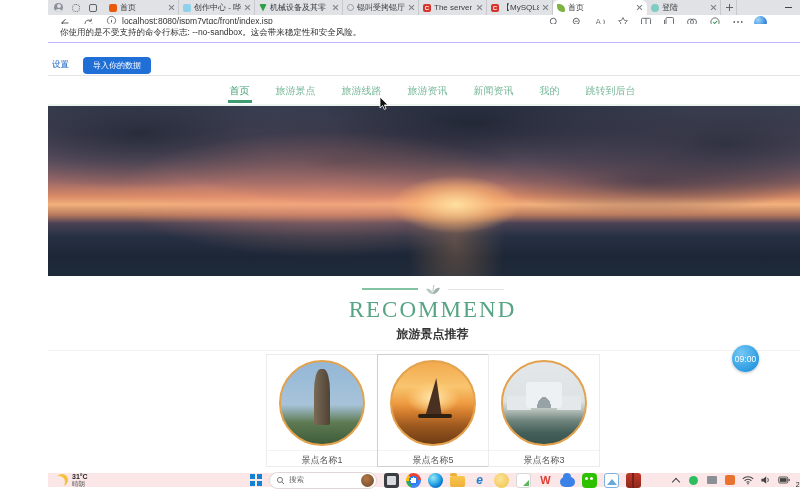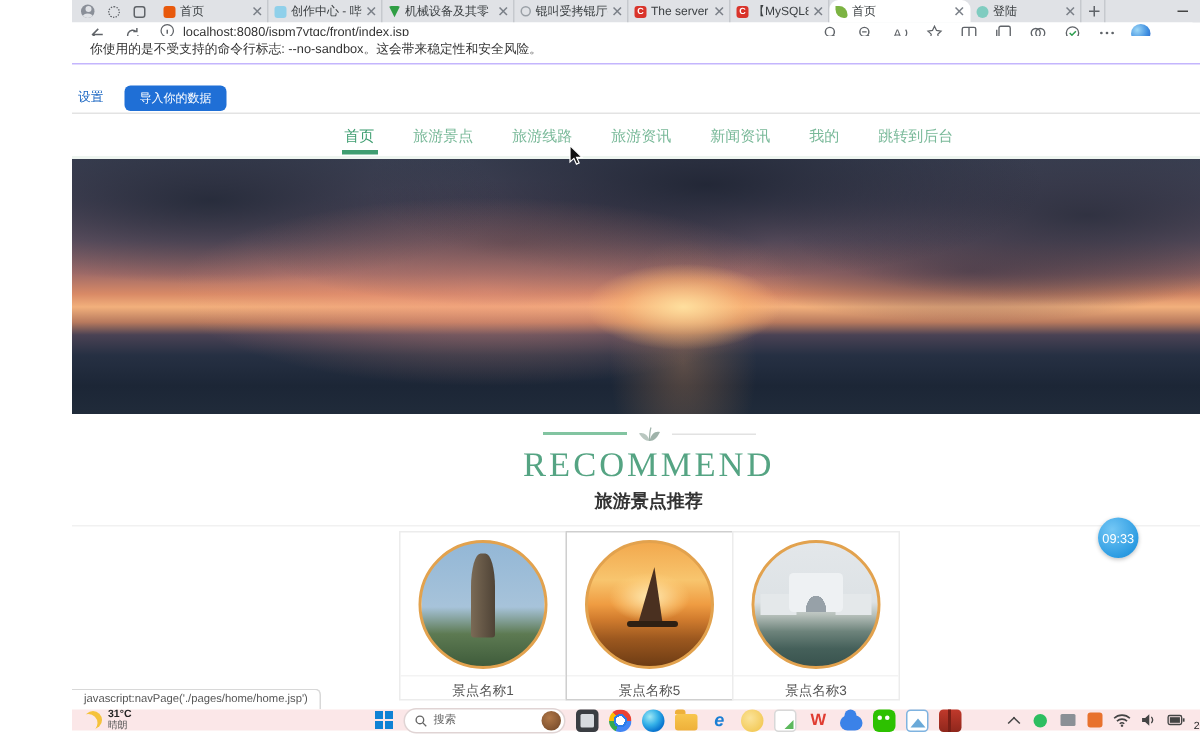--- a/index.html
+++ b/index.html
@@ -365,24 +365,23 @@
       </div>
       <div class="card hl">
         <div class="photo ph-boat"></div>
         <div class="card-label">景点名称5</div>
       </div>
       <div class="card">
         <div class="photo ph-palace"></div>
         <div class="card-label">景点名称3</div>
       </div>
     </div>
-    <div class="status-bubble">javascript:navPage('./pages/home/home.jsp')</div>
-  </div>
-
-  <div class="badge">09:33</div>
+  </div>
+
+  <div class="badge">09:00</div>
 
   <div class="scrollbar">
     <span class="sb-up"></span>
     <span class="sb-thumb"></span>
     <span class="sb-down"></span>
   </div>
 
   <div class="esb">
     <span class="si">
         <svg width="12" height="12" viewBox="0 0 16 16">

